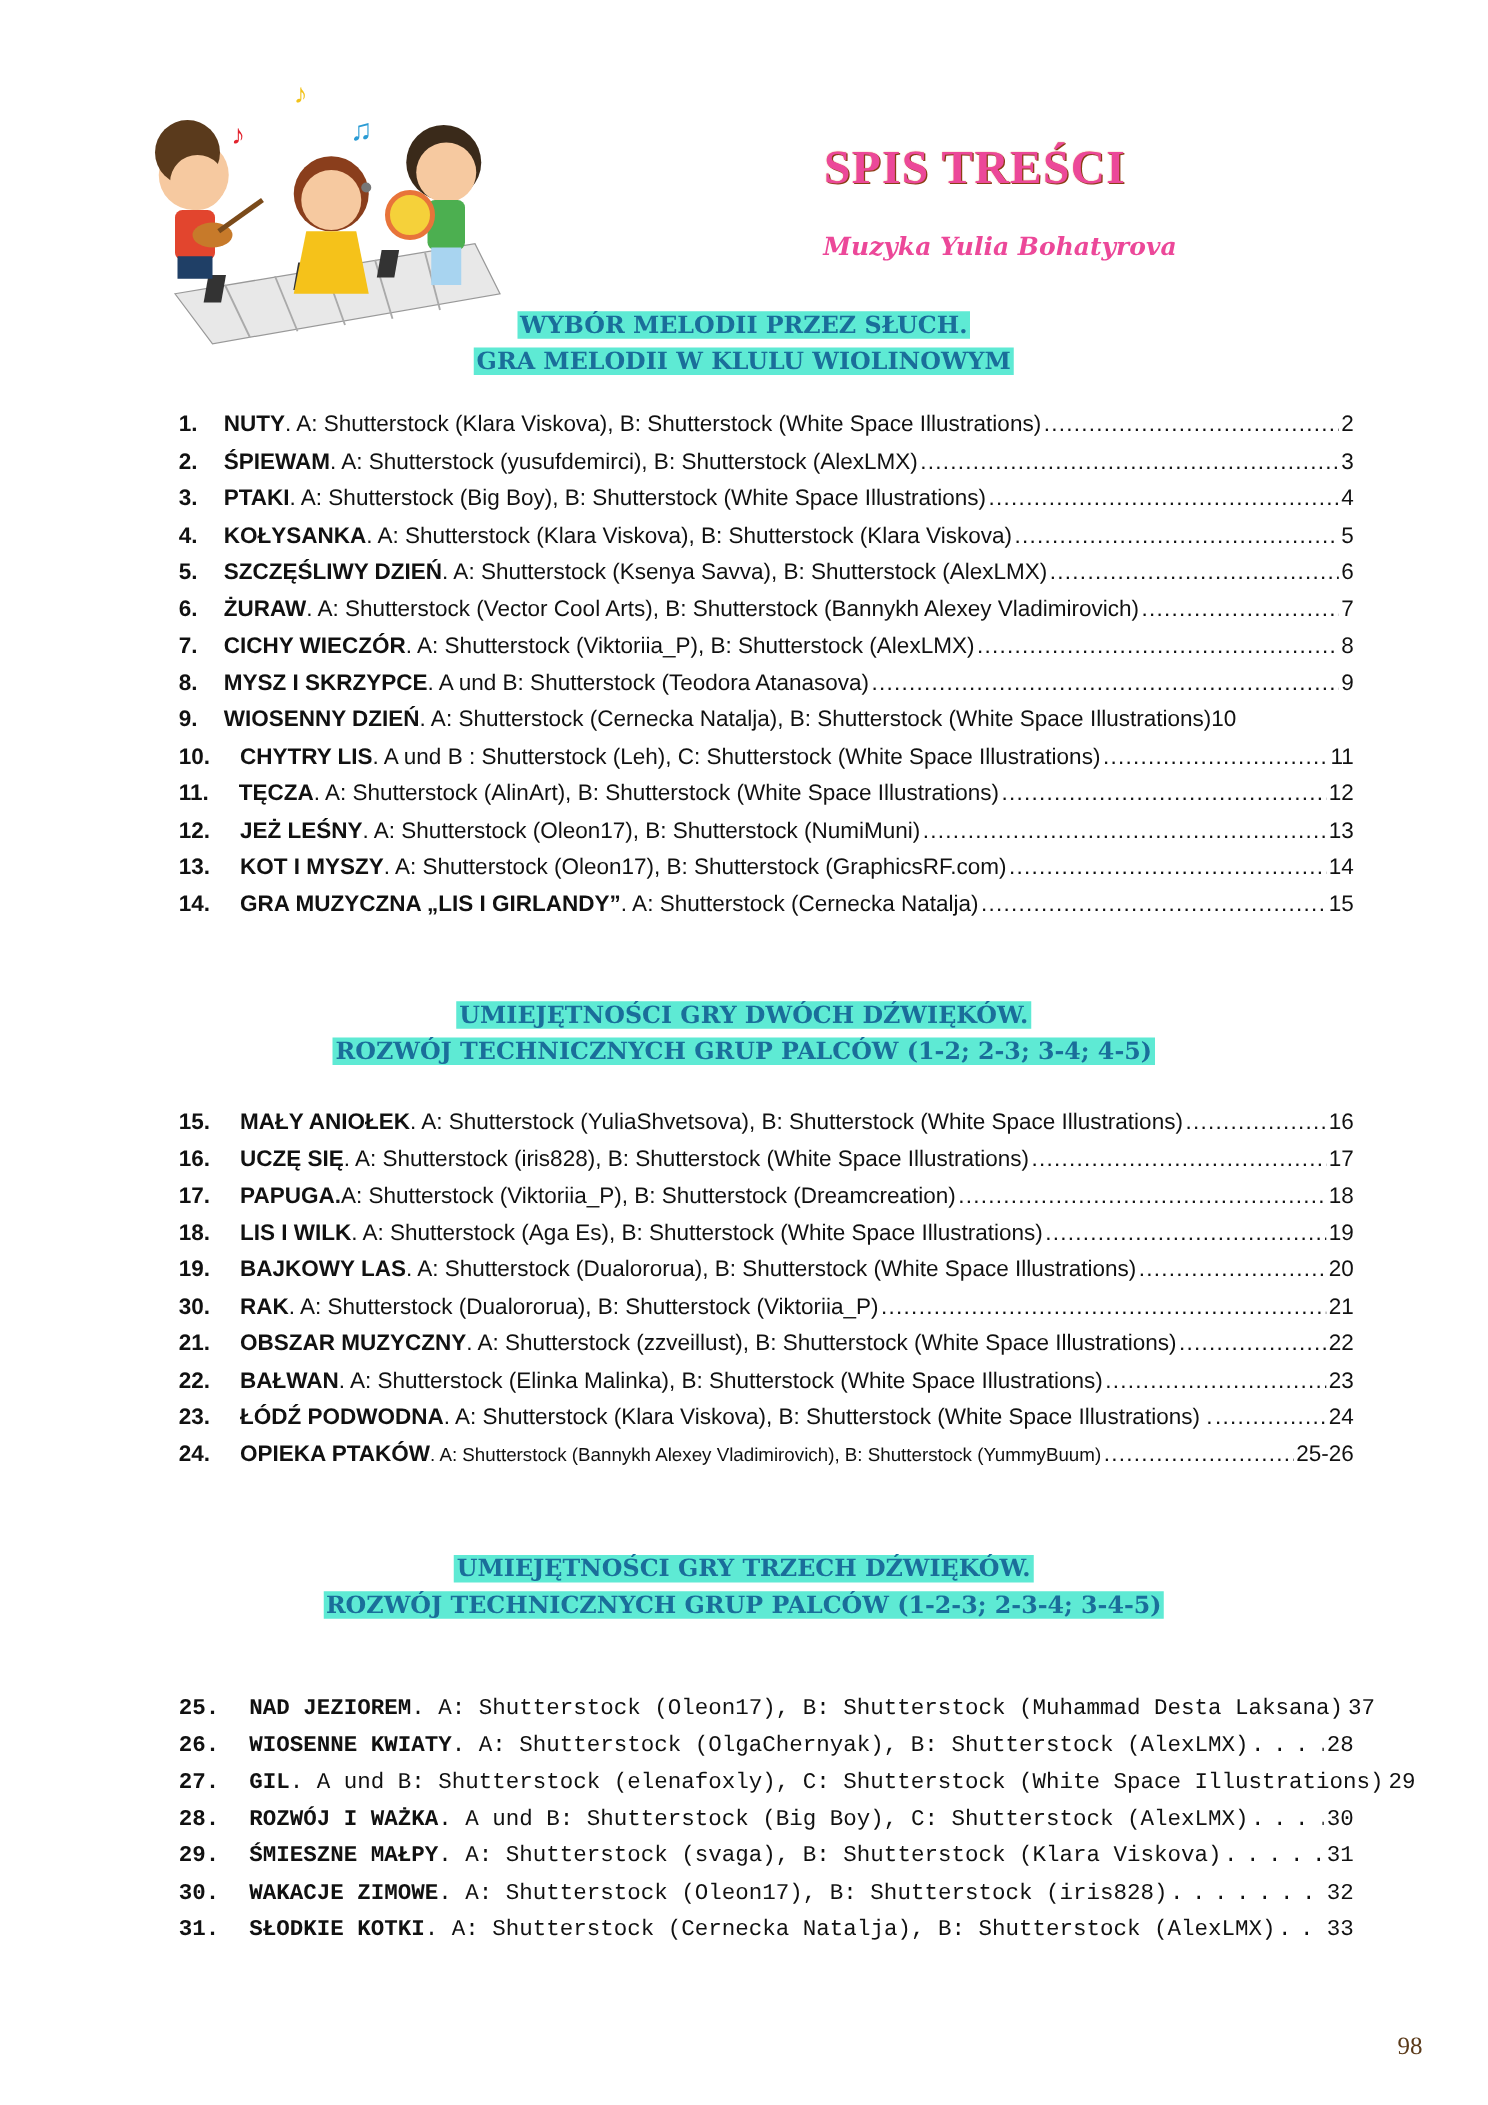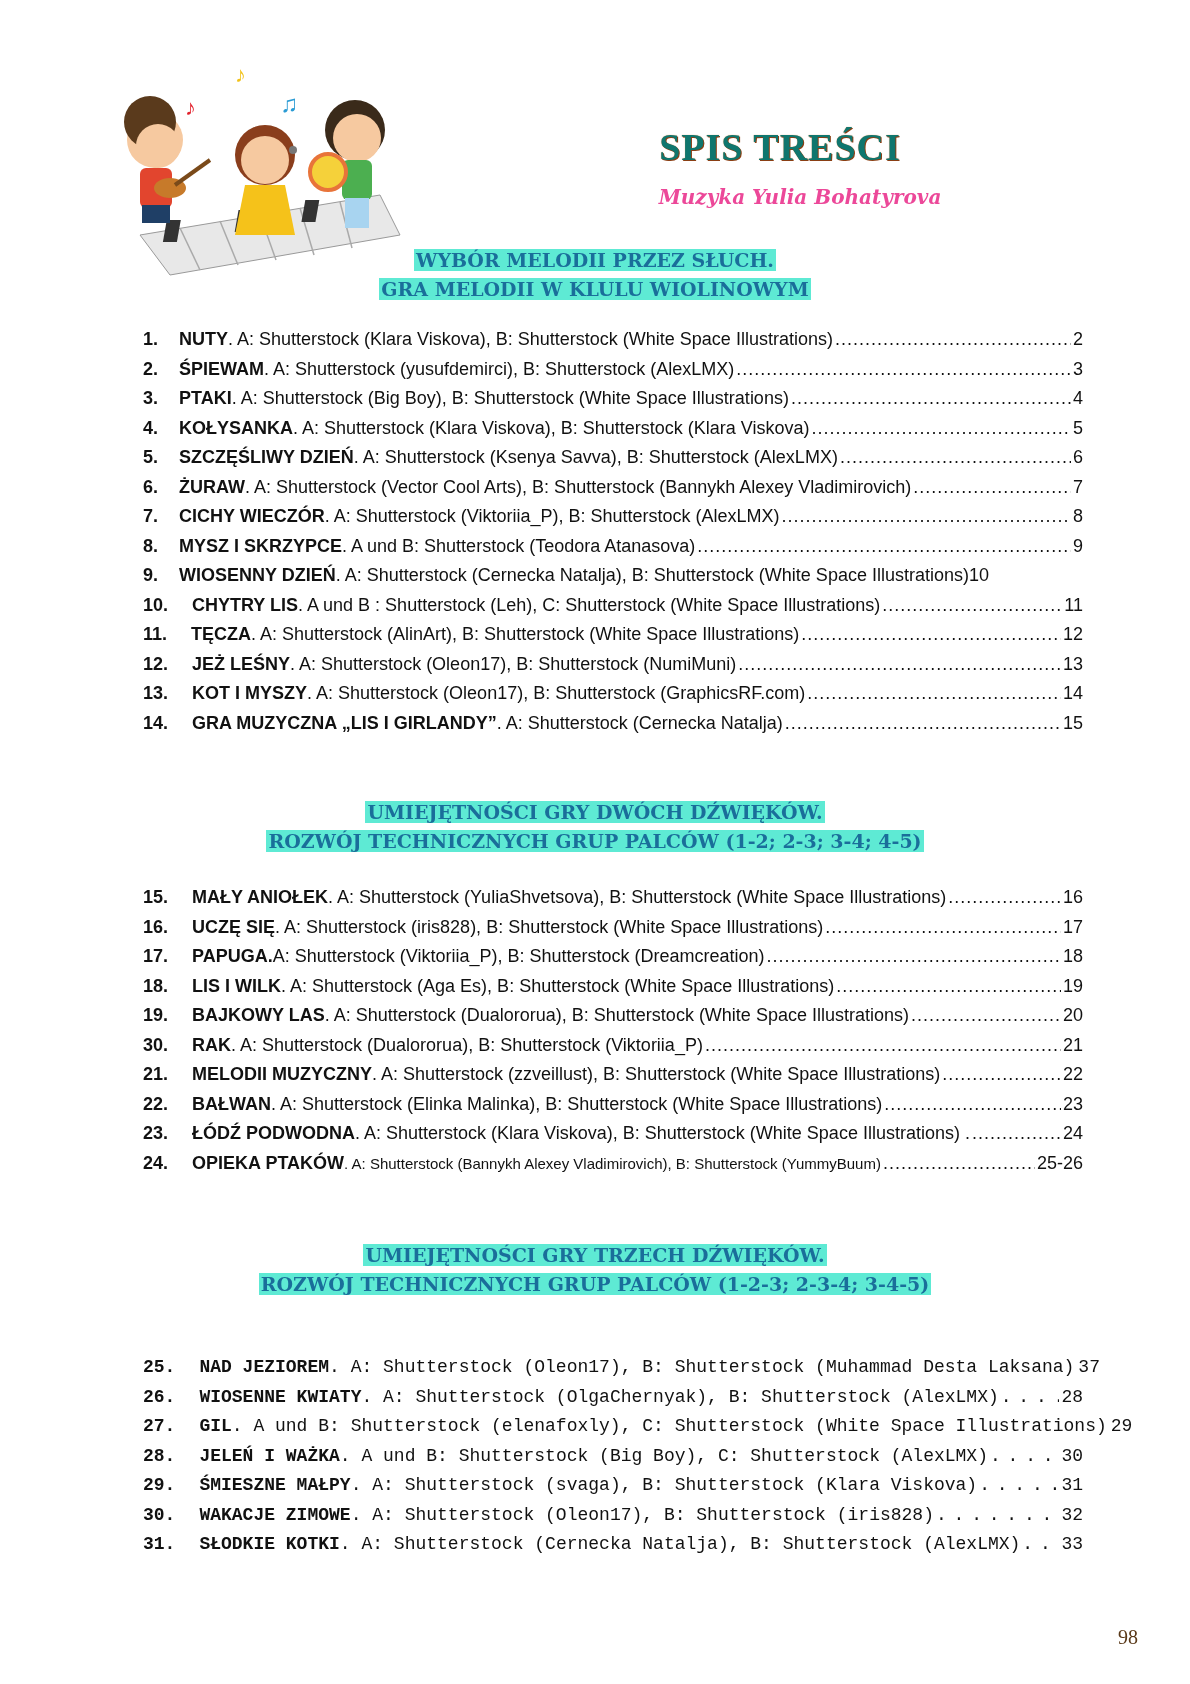--- a/index.html
+++ b/index.html
@@ -1,22 +1,22 @@
 <!DOCTYPE html>
 <html><head>
 <meta charset="utf-8">
 <style>
   html, body { margin: 0; padding: 0; background: #ffffff; }
   body { width: 1190px; height: 1684px; position: relative; overflow: hidden;
          font-family: "Liberation Sans", sans-serif; color: #111; }
   .illustration { position: absolute; left: 100px; top: 60px; width: 320px; height: 220px; }
   .title { position: absolute; left: 600px; top: 112px; width: 360px; text-align: center;
            font-family: "Liberation Serif", serif; font-weight: bold; font-size: 38px;
-           color: #0f766e; letter-spacing: 1px;
-           text-shadow: 1px 1px 0 #8a3f14, 0 0 1px #e28a52; margin-top: 13px; }
+           color: #ec4899; letter-spacing: 1px;
+           text-shadow: 1px 1px 0 #8a3f14, 0 0 1px #e28a52; }
   .subtitle { position: absolute; left: 590px; top: 185px; width: 420px; text-align: center;
               font-family: "DejaVu Serif", serif; font-weight: bold; font-style: italic;
               font-size: 20px; color: #ec4899; }
   .section-head { position: absolute; left: 0; width: 1190px; text-align: center;
                   font-family: "DejaVu Serif", serif; font-weight: bold; font-size: 19px;
                   color: #1a6e9a; line-height: 29px; }
   .section-head span { background: #5eead4; padding: 0 2px; }
   .toc { position: absolute; left: 143px; width: 940px; }
   .row { display: flex; align-items: baseline; height: 29.5px; font-size: 18px;
          white-space: nowrap; }
@@ -229,21 +229,21 @@
     </div>
     <div class="row">
       <span class="num wide">30.</span>
       <span class="name">RAK</span>
       <span class="credit">. A: Shutterstock (Dualororua), B: Shutterstock (Viktoriia_P)</span>
       <span class="dots"></span>
       <span class="page">21</span>
     </div>
     <div class="row">
       <span class="num wide">21.</span>
-      <span class="name">MELODII MUZYCZNY</span>
+      <span class="name">OBSZAR MUZYCZNY</span>
       <span class="credit">. A: Shutterstock (zzveillust), B: Shutterstock (White Space Illustrations)</span>
       <span class="dots"></span>
       <span class="page">22</span>
     </div>
     <div class="row">
       <span class="num wide">22.</span>
       <span class="name">BAŁWAN</span>
       <span class="credit">. A: Shutterstock (Elinka Malinka), B: Shutterstock (White Space Illustrations)</span>
       <span class="dots"></span>
       <span class="page">23</span>
@@ -286,21 +286,21 @@
     </div>
     <div class="row">
       <span class="num wide">27.</span>
       <span class="name">GIL</span>
       <span class="credit">. A und B: Shutterstock (elenafoxly), C: Shutterstock (White Space Illustrations)</span>
       <span class="dots"></span>
       <span class="page">29</span>
     </div>
     <div class="row">
       <span class="num wide">28.</span>
-      <span class="name">JELEŃ I WAŻKA</span>
+      <span class="name">ROZWÓJ I WAŻKA</span>
       <span class="credit">. A und B: Shutterstock (Big Boy), C: Shutterstock (AlexLMX)</span>
       <span class="dots"></span>
       <span class="page">30</span>
     </div>
     <div class="row">
       <span class="num wide">29.</span>
       <span class="name">ŚMIESZNE MAŁPY</span>
       <span class="credit">. A: Shutterstock (svaga), B: Shutterstock (Klara Viskova)</span>
       <span class="dots"></span>
       <span class="page">31</span>

